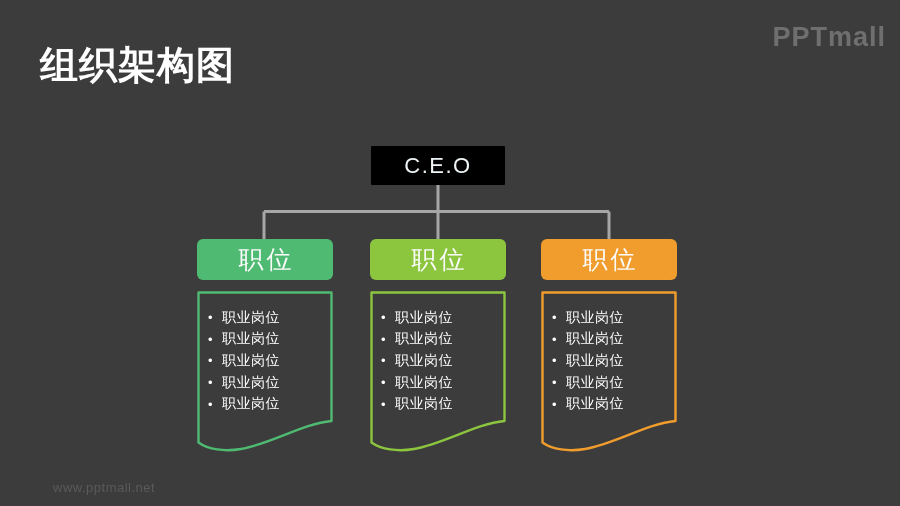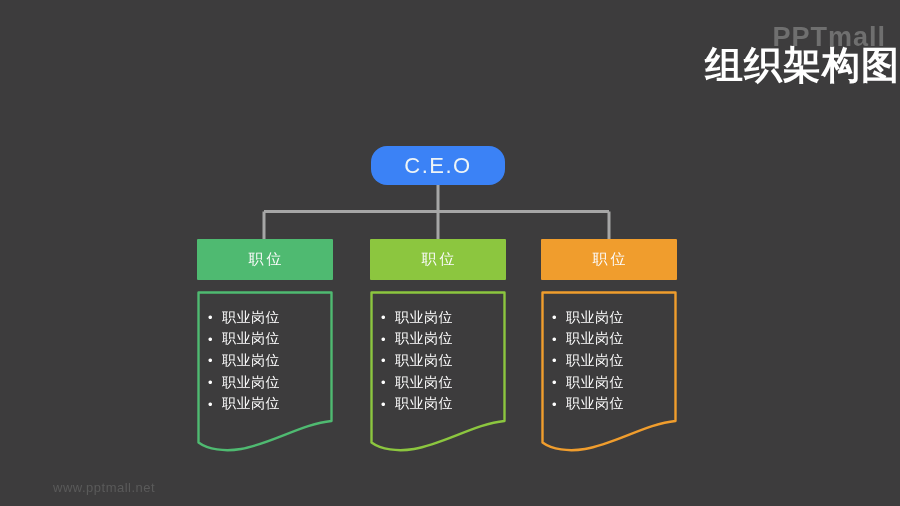--- a/index.html
+++ b/index.html
@@ -3,21 +3,21 @@
 <meta charset="utf-8">
 <style>
   html,body{margin:0;padding:0;background:#3d3c3d;}
   .slide{
     position:relative;width:900px;height:506px;overflow:hidden;
     background:#3d3c3d;
     font-family:"Liberation Sans","DejaVu Sans",sans-serif;
   }
   .title{
     position:absolute;top:40px;left:16px;right:0;
-    text-align:right;font-size:38px;font-weight:700;
+    text-align:left;font-size:38px;font-weight:700;
     letter-spacing:1px;color:#ffffff;padding-left:24px;
   }
   .logo{
     position:absolute;top:22px;right:14px;
     font-size:27px;font-weight:700;letter-spacing:1px;color:#6f6f6f;
   }
   .watermark{
     position:absolute;left:53px;top:474px;
     font-size:13px;color:#5a5a5a;letter-spacing:0.5px;margin-top:6px;
   }
@@ -30,21 +30,21 @@
   .node.root{
     left:371px;top:146px;width:134px;height:39px;
     font-size:22px;letter-spacing:1.5px;color:#eef4f6;
   }
   .column{position:absolute;top:239px;width:136px;}
   .col-0{left:197px;}
   .col-1{left:370px;}
   .col-2{left:541px;}
   .node.branch{
     position:relative;width:136px;height:41px;
-    font-size:15px;letter-spacing:3px;text-indent:3px;color:#fbfbfb;
+    font-size:25px;letter-spacing:3px;text-indent:3px;color:#fbfbfb;border-radius:6px;
   }
   .listbox{position:relative;width:136px;height:164px;margin-top:11px;}
   .listbox svg{position:absolute;left:0;top:0;width:136px;height:164px;}
   .listbox .wave{fill:none;stroke-width:2.4;stroke-linejoin:round;stroke-linecap:round;}
   .listbox ul{
     position:relative;margin:0;padding:16px 4px 0 11px;list-style:none;
   }
   .listbox li{
     height:21.6px;display:flex;align-items:center;gap:9px;
     font-size:14px;letter-spacing:0.5px;color:#ffffff;white-space:nowrap;
@@ -56,21 +56,21 @@
 
 <div class="slide">
 
   <div class="title">组织架构图</div>
   <div class="logo">PPTmall</div>
 
   <svg class="connectors" viewBox="0 0 900 506">
     <path d="M438,184 L438,211.5 M264,211.5 L609,211.5 M264,211.5 L264,240 M438,211.5 L438,240 M609,211.5 L609,240" style="stroke: rgb(166, 166, 166);"></path>
   </svg>
 
-  <div class="node root" style="background-color: #3b82f6; border-radius: 16px;">
+  <div class="node root" style="background-color: #000000;">
     <span>C.E.O</span>
   </div>
 
   <div class="column col-0">
     <div class="node branch" style="background-color: rgb(79, 186, 113);">
       <span>职位</span>
     </div>
     <div class="listbox">
       <svg viewBox="0 0 136 164">
         <path class="wave" d="M1.5,1.5 L134.5,1.5 L134.5,130 C106,132.5 74,153 44,158 C27.5,160.8 11,158.5 1.5,151.5 Z" style="stroke: rgb(79, 186, 113);"></path>

